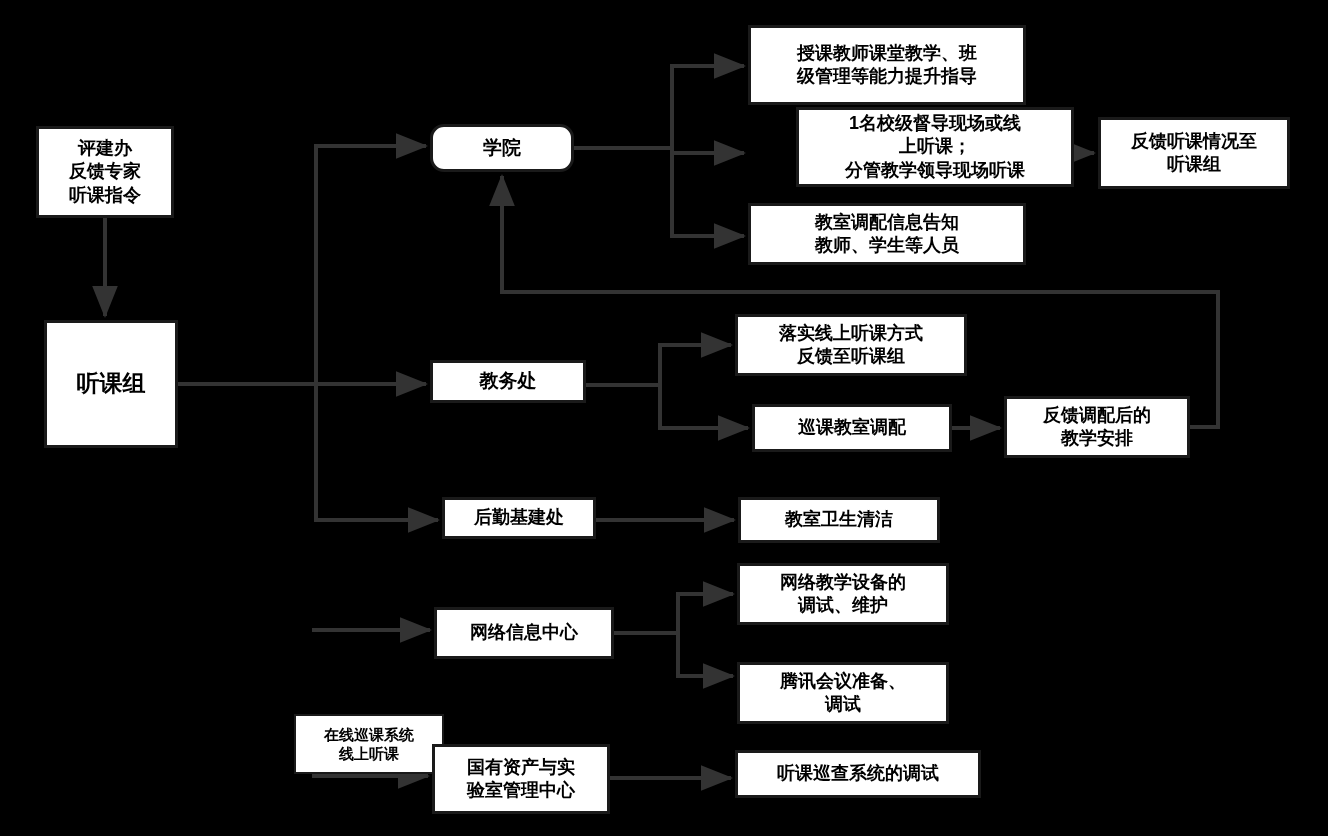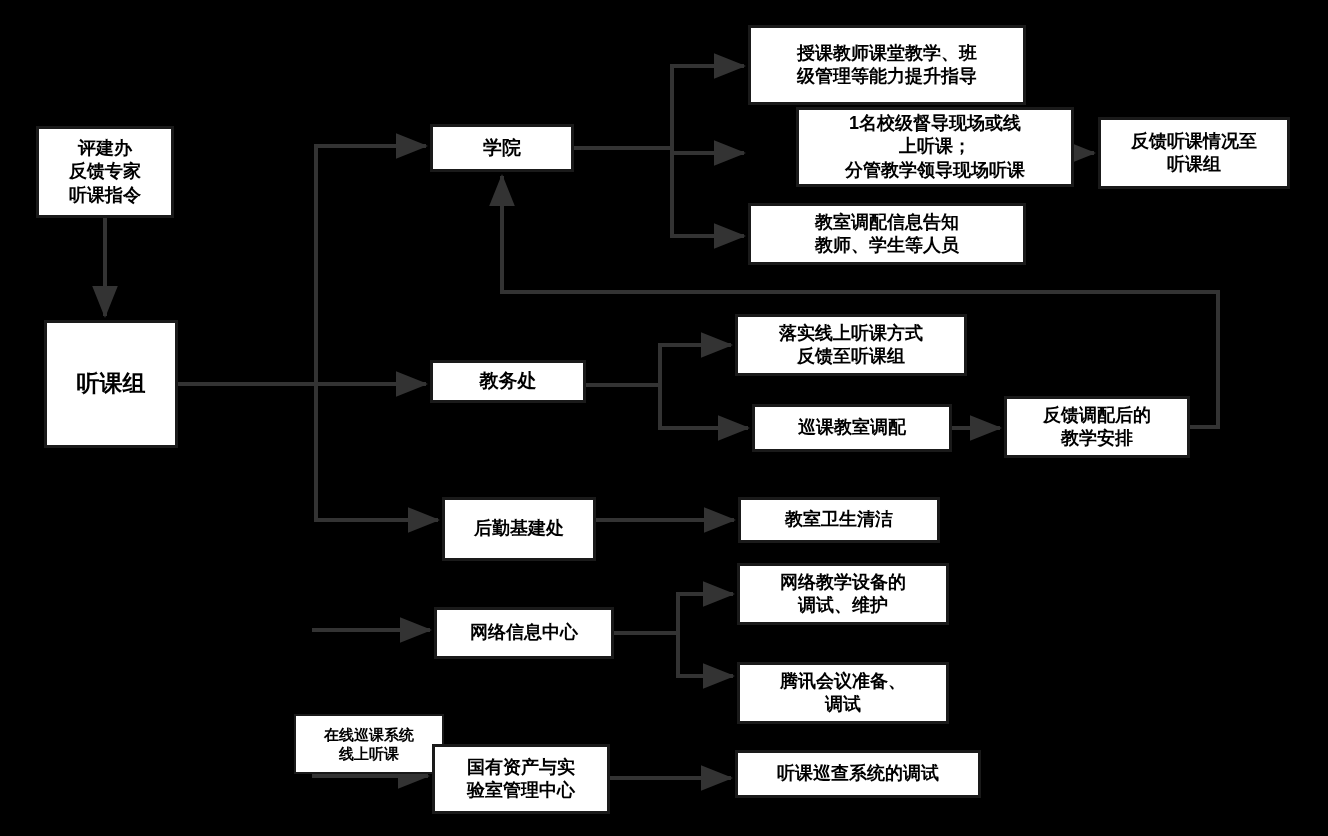--- a/index.html
+++ b/index.html
@@ -89,21 +89,21 @@
       <path d="M610,778 L731,778"></path>
     </g>
   </svg>
 
   <div class="node fs13" style="left:36px; top:126px; width:138px; height:92px;">评建办
 反馈专家
 听课指令</div>
 
   <div class="node fs16" style="left:44px; top:320px; width:134px; height:128px;">听课组</div>
 
-  <div class="node fs14" style="left:430px; top:124px; width:144px; height:48px;">学院</div>
+  <div class="node fs14" style="left:430px; top:124px; width:144px; height:48px;border-radius:14px;">学院</div>
 
   <div class="node fs13" style="left:748px; top:25px; width:278px; height:80px;">授课教师课堂教学、班
 级管理等能力提升指导</div>
 
   <div class="node fs13" style="left:748px; top:107px; width:278px; height:80px;margin-left:48px;">1名校级督导现场或线
 上听课；
 分管教学领导现场听课</div>
 
   <div class="node fs13" style="left:748px; top:203px; width:278px; height:62px;">教室调配信息告知
 教师、学生等人员</div>
@@ -114,21 +114,21 @@
   <div class="node fs14" style="left:430px; top:360px; width:156px; height:43px;">教务处</div>
 
   <div class="node fs13" style="left:735px; top:314px; width:232px; height:62px;">落实线上听课方式
 反馈至听课组</div>
 
   <div class="node fs13" style="left:752px; top:404px; width:200px; height:48px;">巡课教室调配</div>
 
   <div class="node fs13" style="left:1004px; top:396px; width:186px; height:62px;">反馈调配后的
 教学安排</div>
 
-  <div class="node fs13" style="left:442px; top:497px; width:154px; height:64px;">后勤基建处</div>
+  <div class="node fs13" style="left:442px; top:497px; width:154px; height:42px;">后勤基建处</div>
 
   <div class="node fs13" style="left:738px; top:497px; width:202px; height:46px;">教室卫生清洁</div>
 
 
   <div class="node fs13" style="left:434px; top:607px; width:180px; height:52px;">网络信息中心</div>
 
   <div class="node fs13" style="left:737px; top:563px; width:212px; height:62px;">网络教学设备的
 调试、维护</div>
 
   <div class="node fs13" style="left:737px; top:662px; width:212px; height:62px;">腾讯会议准备、

